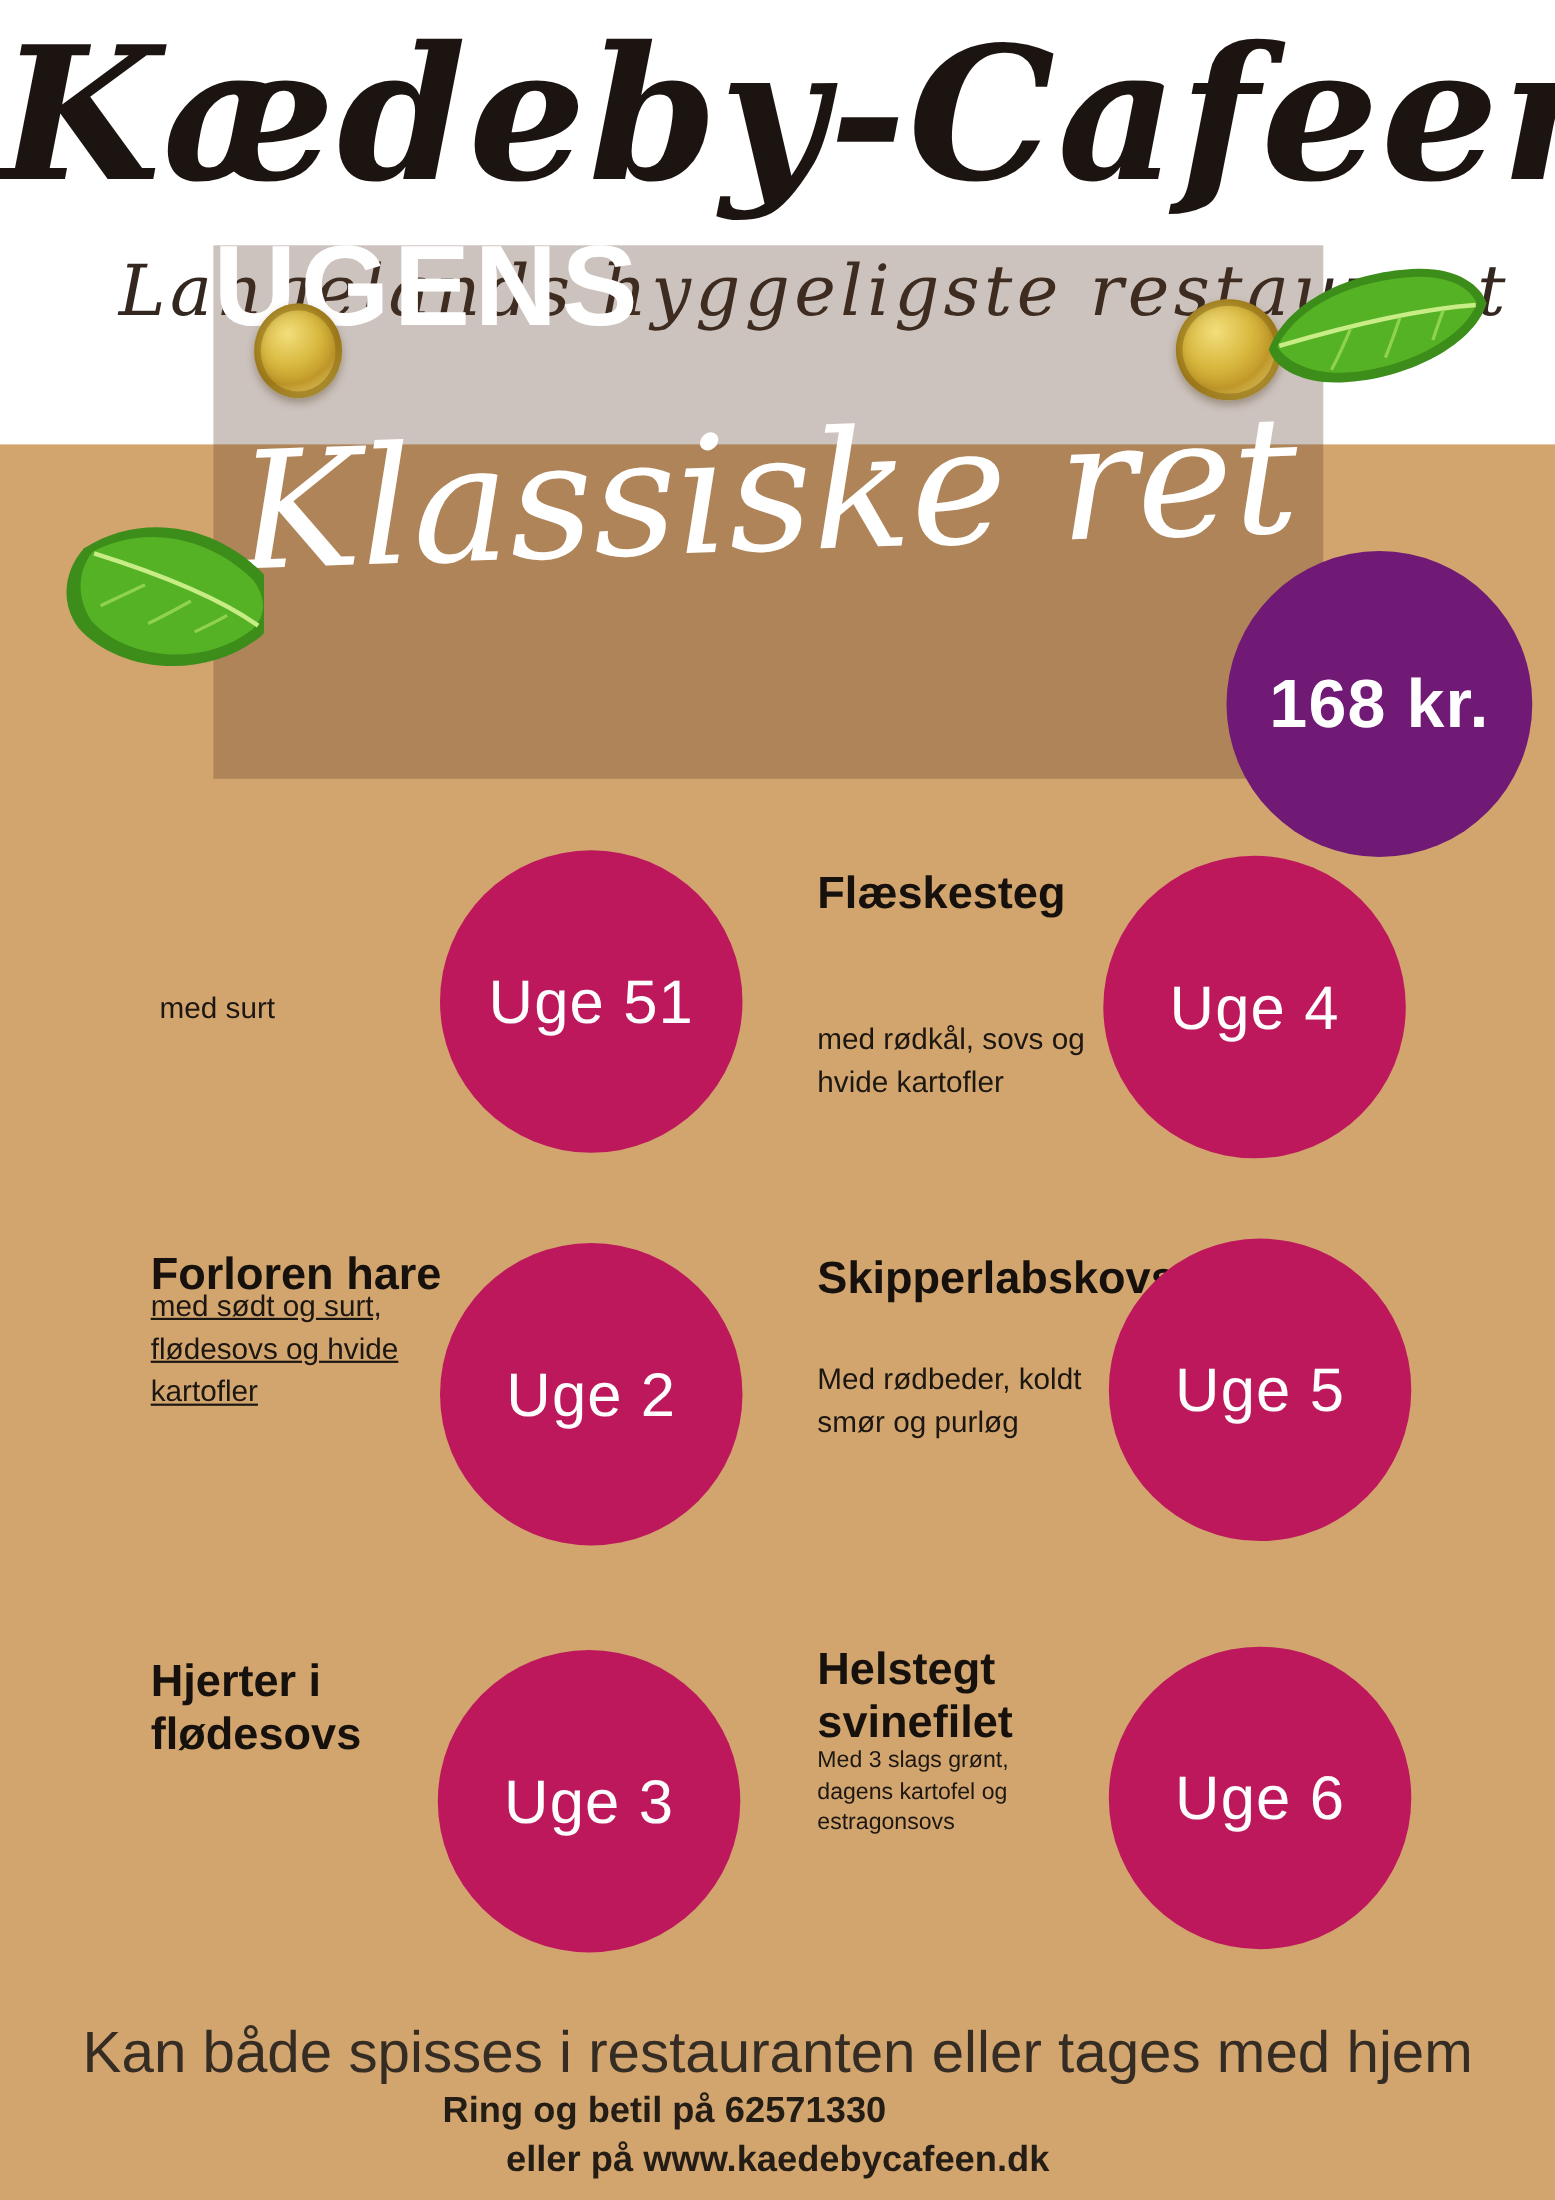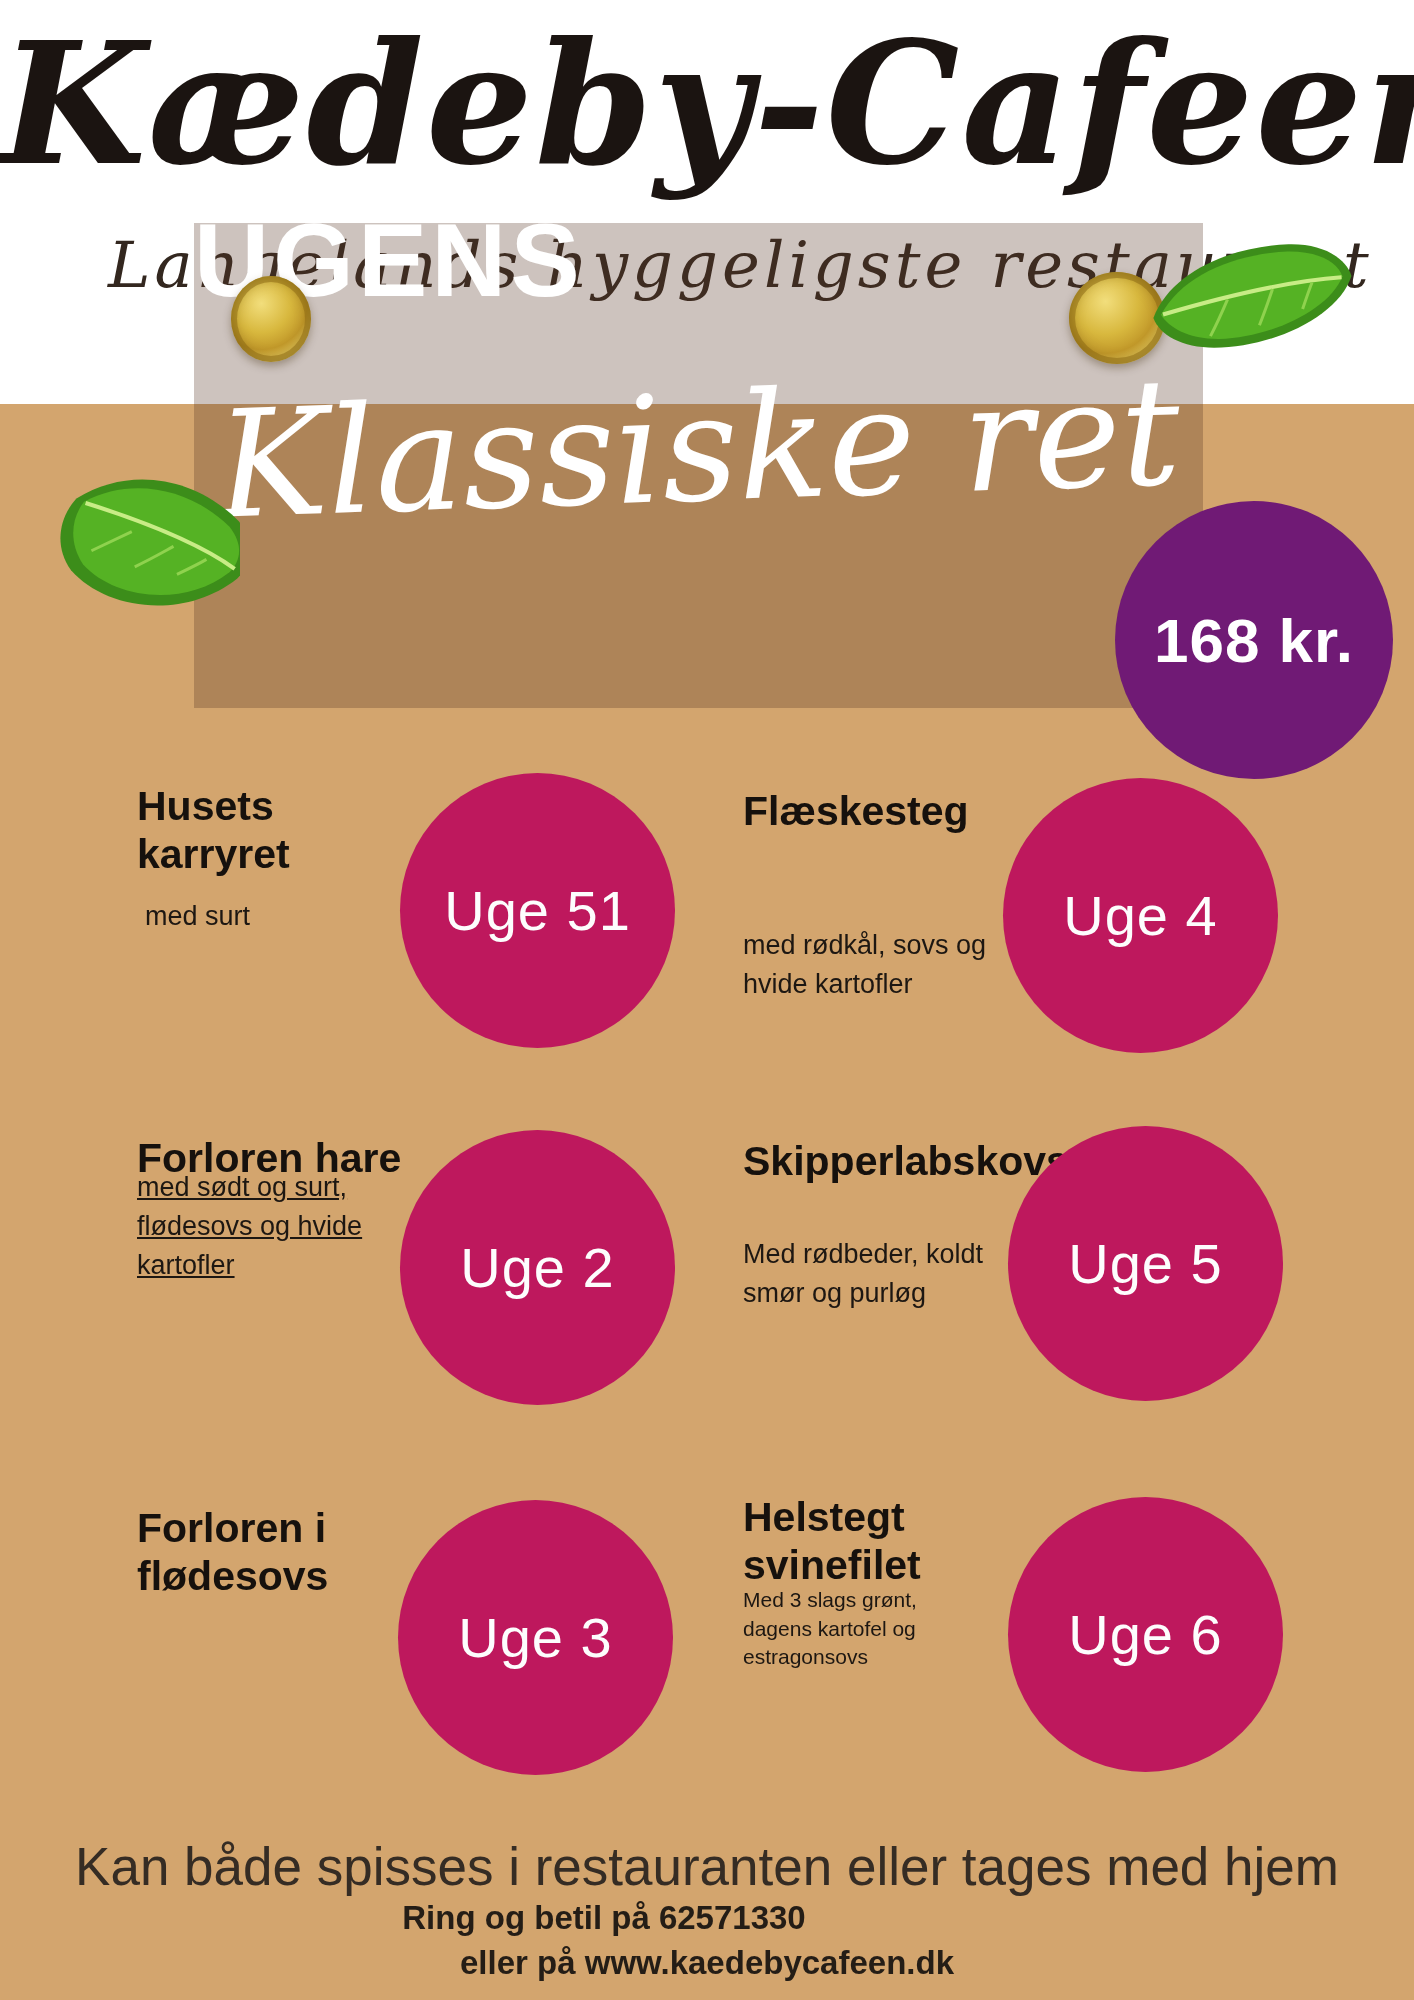--- a/index.html
+++ b/index.html
@@ -150,22 +150,20 @@
       <path d="M16,118 C38,68 92,42 146,48 C170,54 176,70 174,84 C160,140 100,176 54,168 C30,160 16,140 16,118 Z" fill="#55b224"></path>
       <path d="M18,118 C66,100 126,80 176,78" stroke="#c8ec86" stroke-width="4" fill="none"></path>
       <path d="M52,152 C60,136 66,124 72,112 M96,138 C104,122 108,112 114,98 M134,118 C140,106 144,98 148,88" stroke="#8fd24e" stroke-width="3" fill="none"></path>
     </g>
   </svg>
 
   <div class="price-circle">
     <span>168 kr.</span>
   </div>
 
-  <div class="item-title t0">Husets
-karryret</div>
   <div class="item-desc d0">med surt</div>
   <div class="week-circle c0">
       <span>Uge 51</span>
     </div>
 
   <div class="item-title t1">Flæskesteg</div>
   <div class="item-desc d1">med rødkål, sovs og
 hvide kartofler</div>
   <div class="week-circle c1">
       <span>Uge 4</span>
@@ -179,21 +177,21 @@
       <span>Uge 2</span>
     </div>
 
   <div class="item-title t3">Skipperlabskovs</div>
   <div class="item-desc d3">Med rødbeder, koldt
 smør og purløg</div>
   <div class="week-circle c3">
       <span>Uge 5</span>
     </div>
 
-  <div class="item-title t4">Forloren i
+  <div class="item-title t4">Hjerter i
 flødesovs</div>
   <div class="item-desc d4"></div>
   <div class="week-circle c4">
       <span>Uge 3</span>
     </div>
 
   <div class="item-title t5">Helstegt
 svinefilet</div>
   <div class="item-desc d5 small">Med 3 slags grønt,
 dagens kartofel og

